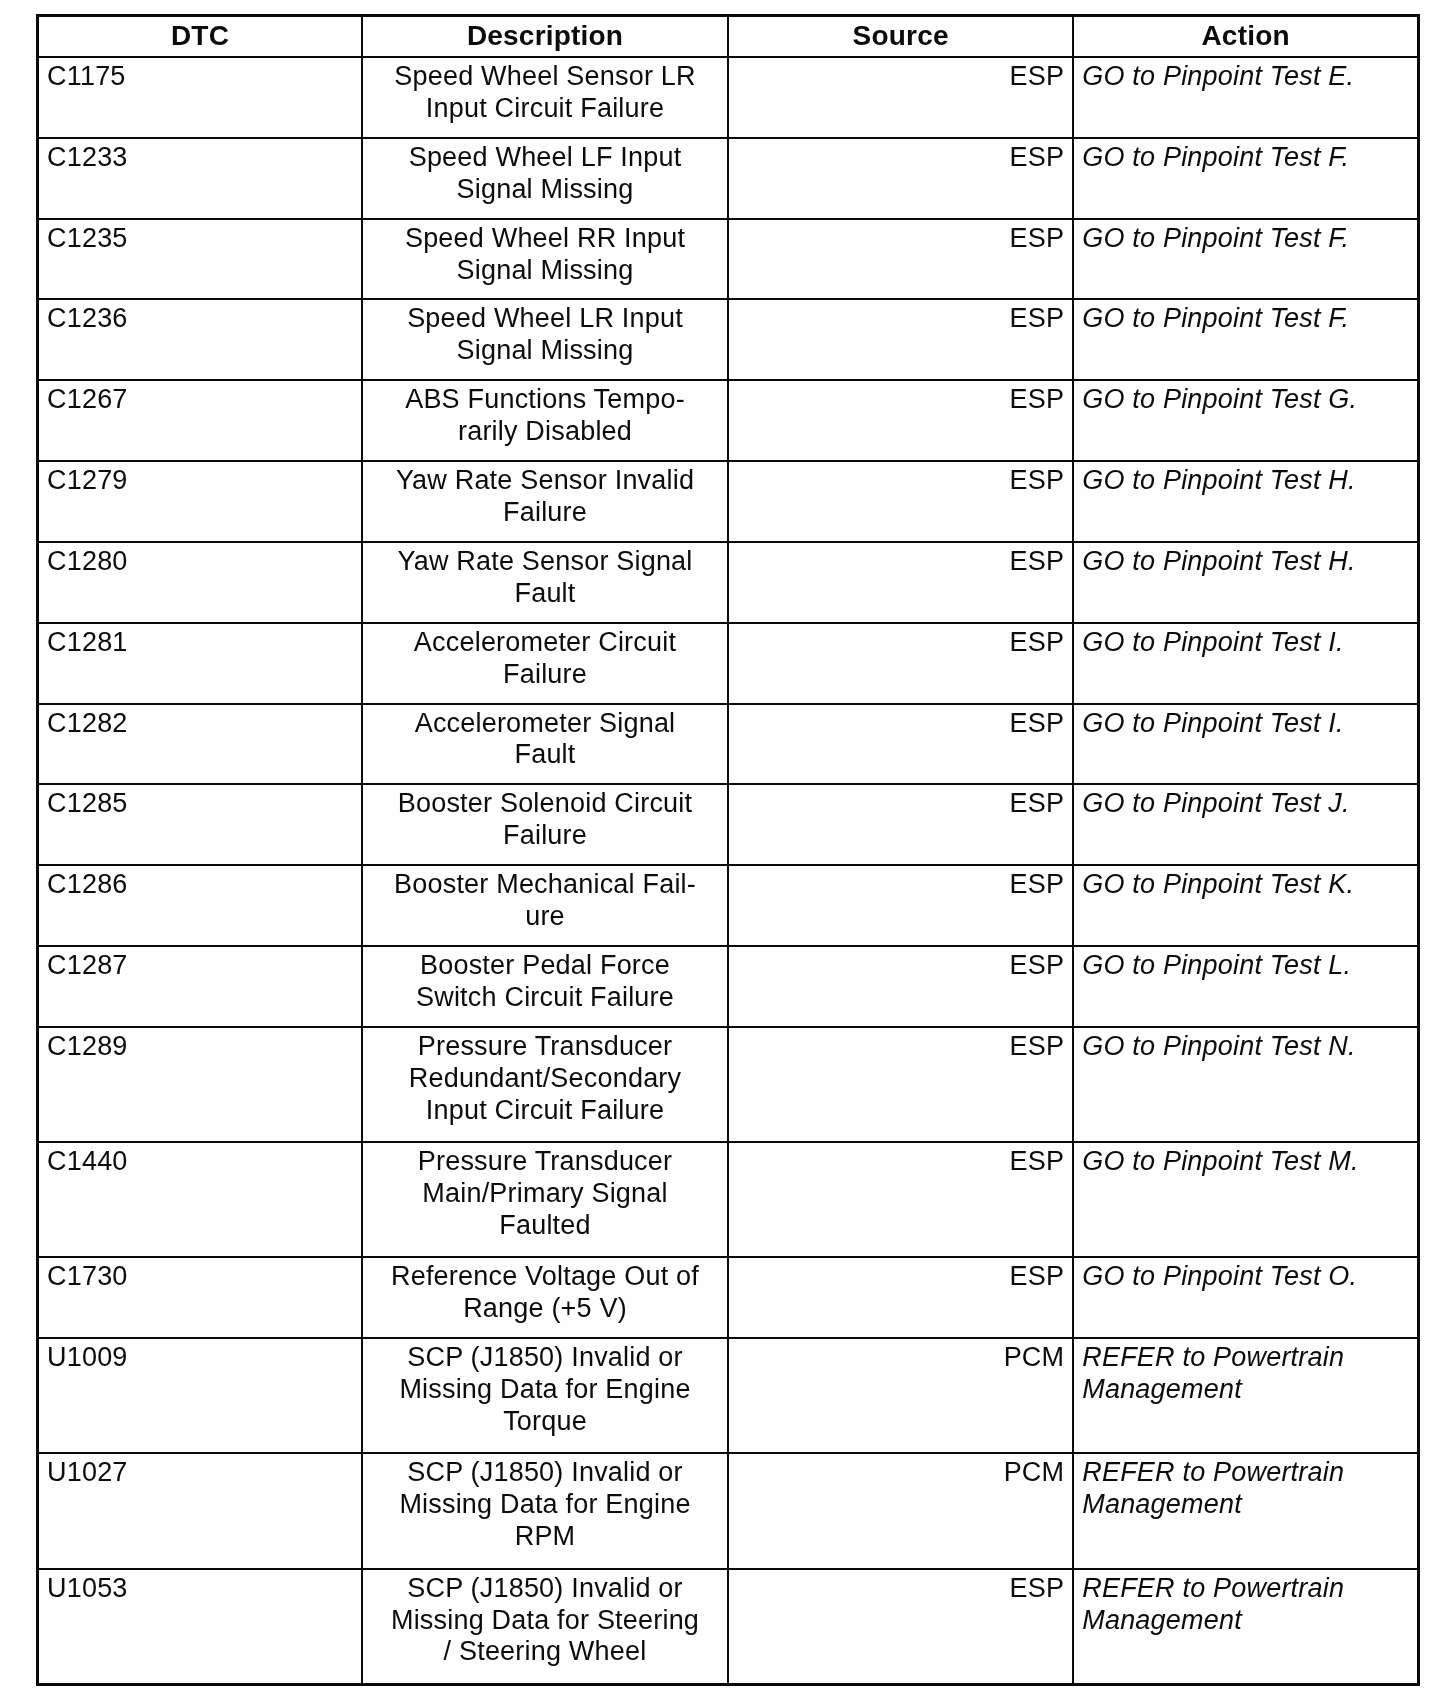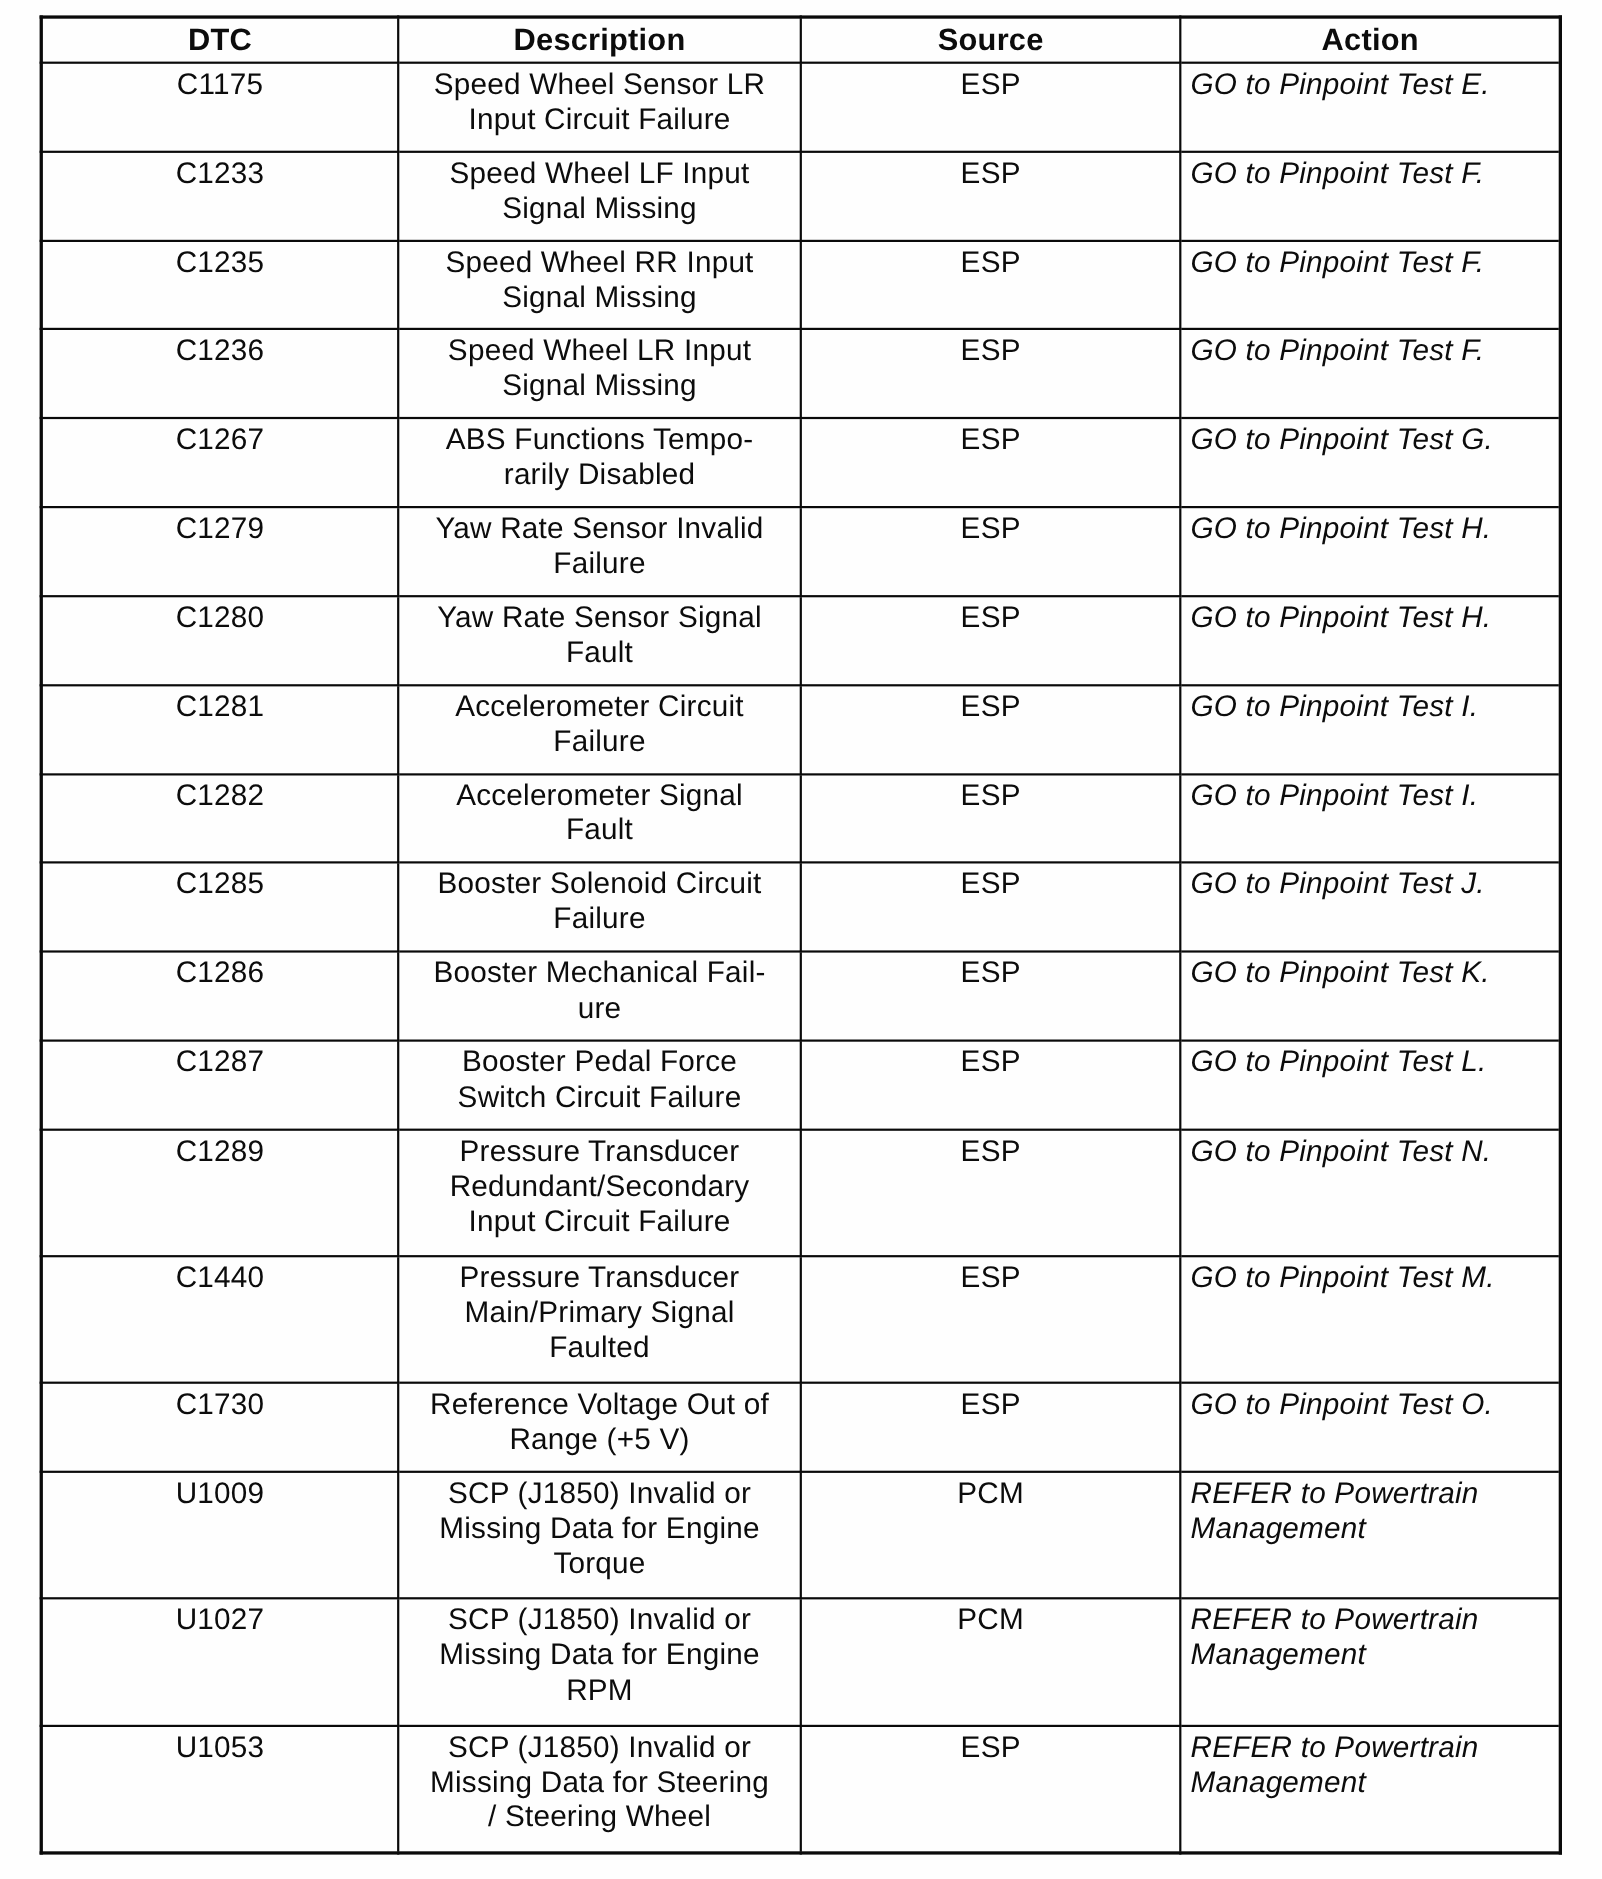--- a/index.html
+++ b/index.html
@@ -38,29 +38,28 @@
     text-align: center;
     font-size: 28px;
     padding-top: 2px;
     padding-bottom: 4px;
   }
   col.col-dtc   { width: 23.5%; }
   col.col-desc  { width: 26.5%; }
   col.col-src   { width: 25%; }
   col.col-act   { width: 25%; }
   td.cell-dtc {
-    text-align: center;
   }
   td.cell-desc {
     text-align: center;
     white-space: pre-line;
     margin-left: 44px;
   }
   td.cell-src {
-    text-align: center;
+    text-align: right;
     margin-left: 40px;
   }
   td.cell-act {
     text-align: left;
     padding-left: 12px;
     white-space: pre-line;
     font-style: italic;
   }
 </style>
 </head>

